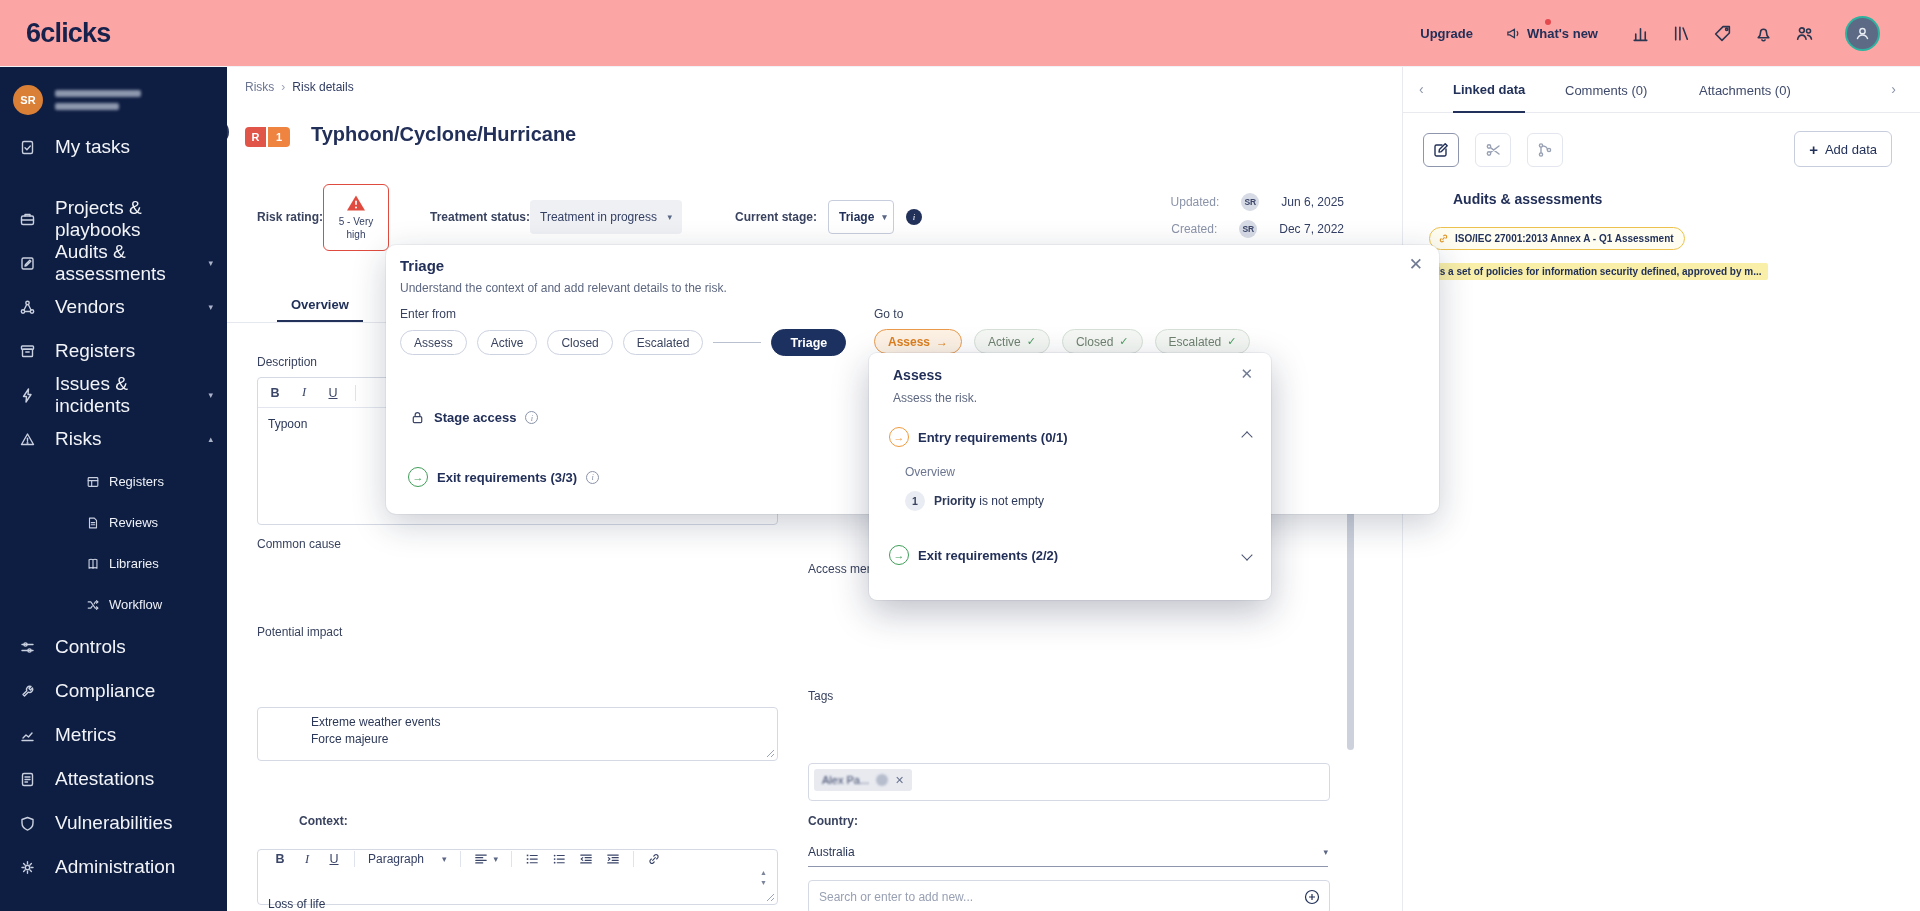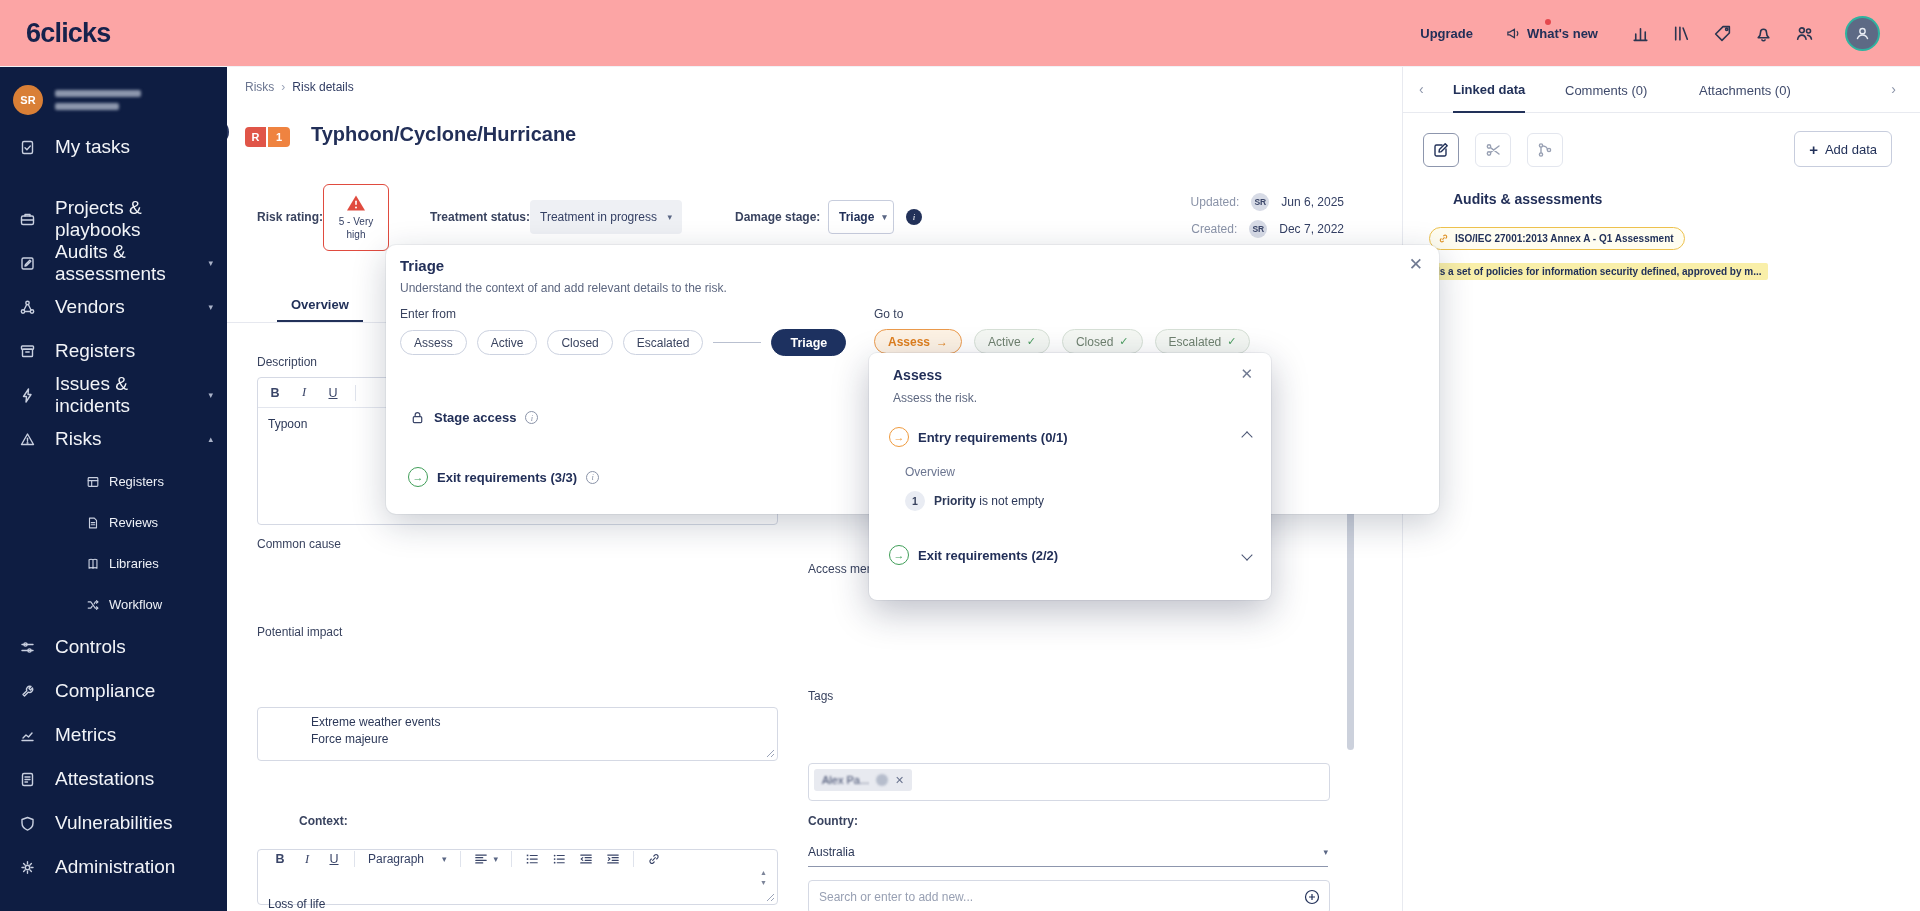--- a/index.html
+++ b/index.html
@@ -55,21 +55,21 @@
   .rating-box { width:66px; height:67px; border:1.5px solid #e04b3f; border-radius:6px; display:flex; flex-direction:column;
     align-items:center; justify-content:center; gap:3px; background:#fff; }
   .rating-box .txt { font-size:10px; color:#333f63; text-align:center; line-height:1.3; width:54px; }
   .dd { display:flex; align-items:center; justify-content:space-between; padding:0 10px; font-size:12px; color:#333f63;
     border-radius:4px; cursor:pointer; }
   .dd .caret { font-size:9px; color:#5a6684; margin-left:8px; }
   .dd.gray { background:#eef0f4; }
   .dd.lined { background:#fff; border:1px solid #c7cddd; font-weight:600; color:#223159; }
   .info-solid { width:16px; height:16px; border-radius:50%; background:#223159; color:#fff; font-size:9px; font-style:italic;
     font-family:"Liberation Serif", serif; display:flex; align-items:center; justify-content:center; cursor:pointer; }
-  .meta-row { display:flex; align-items:center; gap:12px; justify-content:flex-end; font-size:12px; }
+  .meta-row { display:flex; align-items:center; gap:22px; justify-content:flex-end; font-size:12px; }
   .meta-row .ml { color:#8a93a8; }
   .mini-av { width:18px; height:18px; border-radius:50%; background:#d7dbe6; color:#3a4568; font-size:8.5px; font-weight:700;
     display:flex; align-items:center; justify-content:center; }
   .meta-row .md { color:#333f63; }
   .tabs-row { border-bottom:1px solid #e6e8ef; display:flex; }
   .tab { height:33px; display:flex; align-items:center; padding:0 14px; font-size:13px; font-weight:600; color:#223159;
     border-bottom:2.5px solid #223159; margin-left:50px; cursor:pointer; }
   .box { border:1px solid #d5d9e4; border-radius:4px; background:#fff; position:relative; }
   .box-text { font-size:12px; color:#2c3858; white-space:pre-line; padding:7px 10px; line-height:1.5; }
   .ed-toolbar { height:30px; border-bottom:1px solid #e3e6ee; display:flex; align-items:center; gap:15px; padding-left:10px; }
@@ -396,21 +396,21 @@
     </span>
     <span class="txt">5 - Very high</span>
   </div>
 
   <span class="abs fld-caption" style="left:203px; top:143px;">Treatment status:</span>
   <div class="abs dd gray" style="left:303px; top:133px; width:152px; height:34px;">
     <span>Treatment in progress</span>
     <span class="caret">▾</span>
   </div>
 
-  <span class="abs fld-caption" style="left:508px; top:143px;">Damage stage:</span>
+  <span class="abs fld-caption" style="left:508px; top:143px;">Current stage:</span>
   <div class="abs dd lined" style="left:601px; top:133px; width:66px; height:34px;">
     <span>Triage</span>
     <span class="caret">▾</span>
   </div>
   <div class="abs info-solid" style="left:679px; top:142px;">i</div>
 
   <div class="abs" style="right:58px; top:126px; display:flex; flex-direction:column; gap:9px;">
     <div class="meta-row">
       <span class="ml">Updated:</span>
       <span class="mini-av">SR</span>

